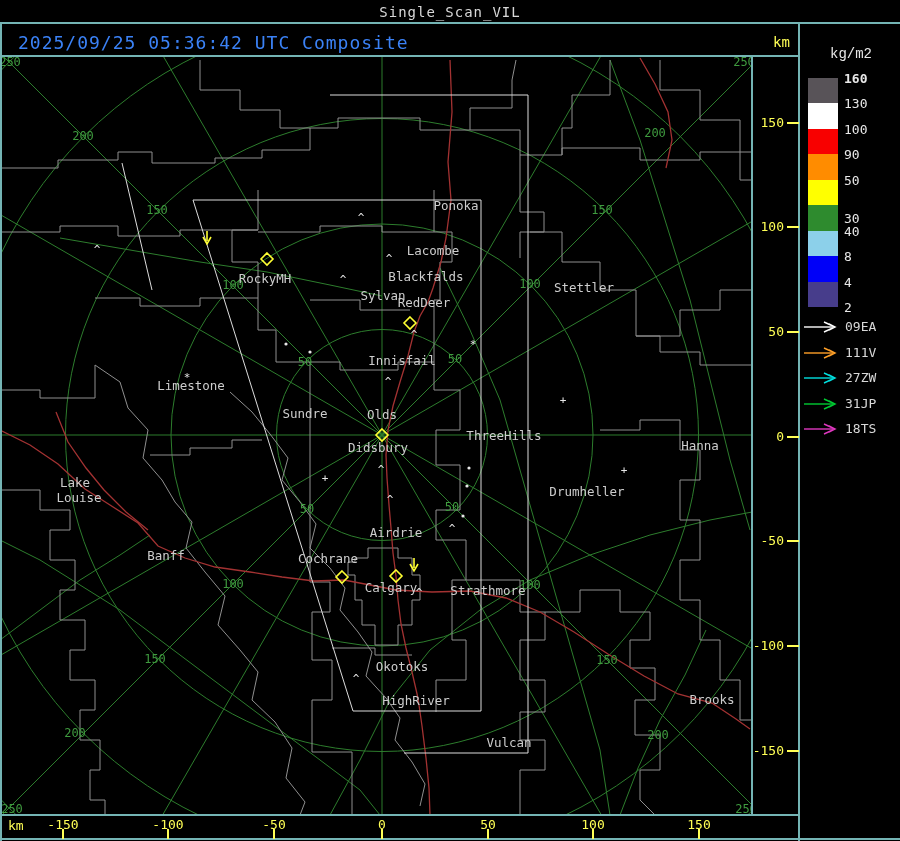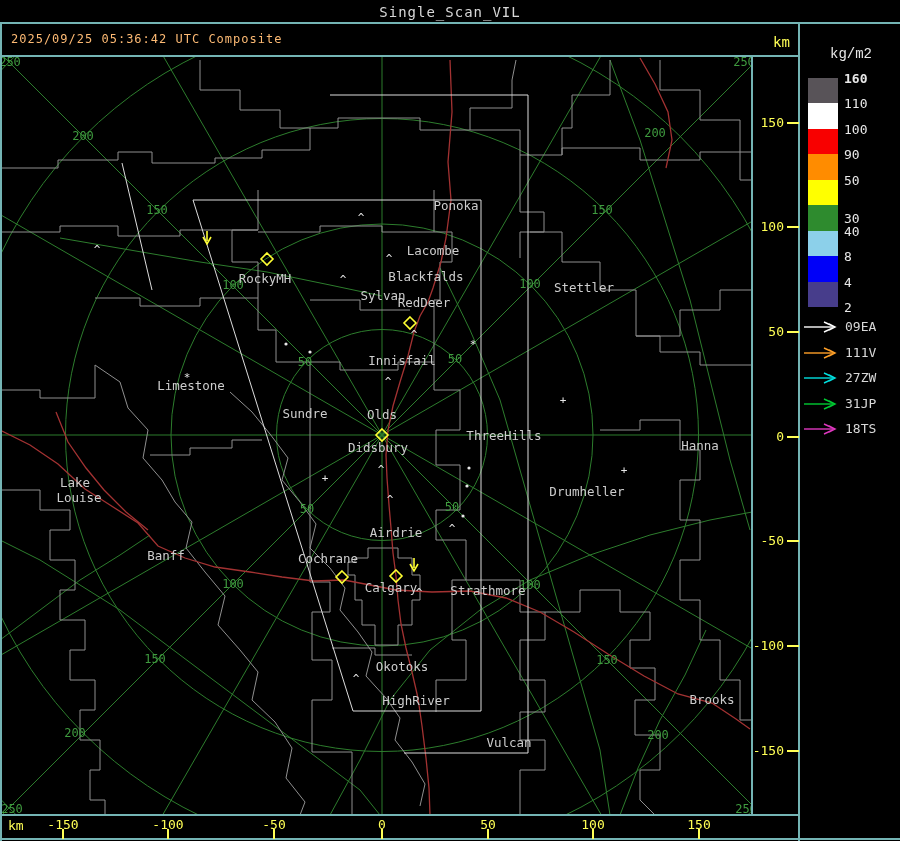--- a/index.html
+++ b/index.html
@@ -2,21 +2,21 @@
 <html><head>
 <meta charset="utf-8">
 <style>
   html,body{margin:0;padding:0;background:#000;}
   #screen{position:relative;width:900px;height:841px;background:#000;overflow:hidden;
           font-family:"DejaVu Sans Mono", monospace;}
   .hline{position:absolute;height:2px;background:#74b4b4;}
   .vline{position:absolute;width:2px;background:#74b4b4;}
   .title{position:absolute;top:4px;left:0;width:900px;text-align:center;color:#d9d9d9;
          font-size:14px;letter-spacing:1px;}
-  .stamp{position:absolute;top:32px;left:11px;color:#fdba74;font-size:12px;letter-spacing:1px;}
+  .stamp{position:absolute;top:32px;left:18px;color:#3b82f6;font-size:18px;letter-spacing:1px;}
   .km-top{position:absolute;top:34px;left:773px;color:#ffff55;font-size:14px;}
   .km-bottom{position:absolute;top:818px;left:8px;color:#ffff55;font-size:13px;}
   #map-svg{position:absolute;left:0;top:57px;}
   .raxis-label{position:absolute;width:32px;left:752px;text-align:right;color:#ffff55;
                font-size:13px;}
   .raxis-tick{position:absolute;left:787px;width:12px;height:2px;background:#ffff55;}
   .baxis-label{position:absolute;width:48px;top:817px;text-align:center;color:#ffff55;
                font-size:13px;}
   .baxis-tick{position:absolute;top:829px;width:2px;height:10px;background:#ffff55;}
   .cb-unit{position:absolute;left:830px;top:46px;color:#e8e8e8;font-size:14px;font-family:Liberation Mono, monospace;}
@@ -240,21 +240,21 @@
     <div class="cb-swatch" style="top:78px;height:25.44px;background:#585358;"></div>
     <div class="cb-swatch" style="top:103.44px;height:25.44px;background:#ffffff;"></div>
     <div class="cb-swatch" style="top:128.88px;height:25.44px;background:#f80000;"></div>
     <div class="cb-swatch" style="top:154.32px;height:25.44px;background:#ff8c00;"></div>
     <div class="cb-swatch" style="top:179.76px;height:25.44px;background:#ffff00;"></div>
     <div class="cb-swatch" style="top:205.2px;height:25.44px;background:#2e8b2e;"></div>
     <div class="cb-swatch" style="top:230.64000000000001px;height:25.44px;background:#8cd0ea;"></div>
     <div class="cb-swatch" style="top:256.08000000000004px;height:25.44px;background:#0000f8;"></div>
     <div class="cb-swatch" style="top:281.52px;height:25.44px;background:#473d8b;"></div>
     <div class="cb-label" style="top:71px;font-weight:bold;">160</div>
-    <div class="cb-label" style="top:96.44px;">110</div>
+    <div class="cb-label" style="top:96.44px;">130</div>
     <div class="cb-label" style="top:121.88px;">100</div>
     <div class="cb-label" style="top:147.32px;">90</div>
     <div class="cb-label" style="top:172.76px;">50</div>
     <div class="cb-label" style="top:211px;">30</div>
     <div class="cb-label" style="top:223.64000000000001px;">40</div>
     <div class="cb-label" style="top:249.08000000000004px;">8</div>
     <div class="cb-label" style="top:274.52px;">4</div>
     <div class="cb-label" style="top:299.96000000000004px;">2</div>
   </div>
 

